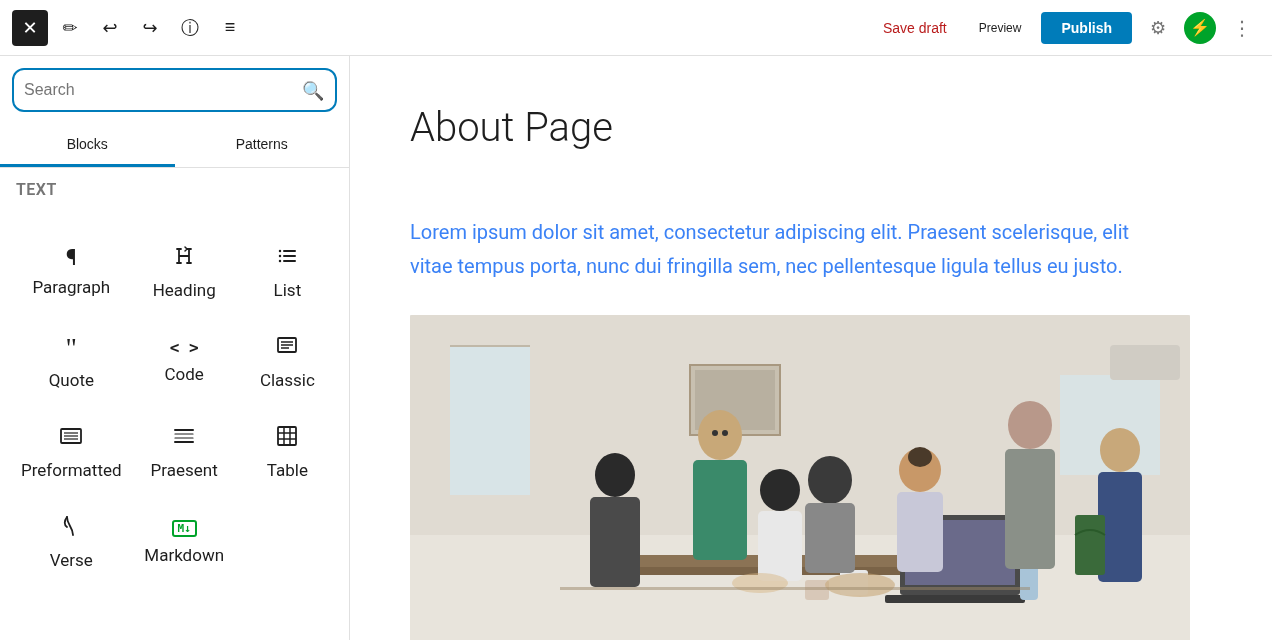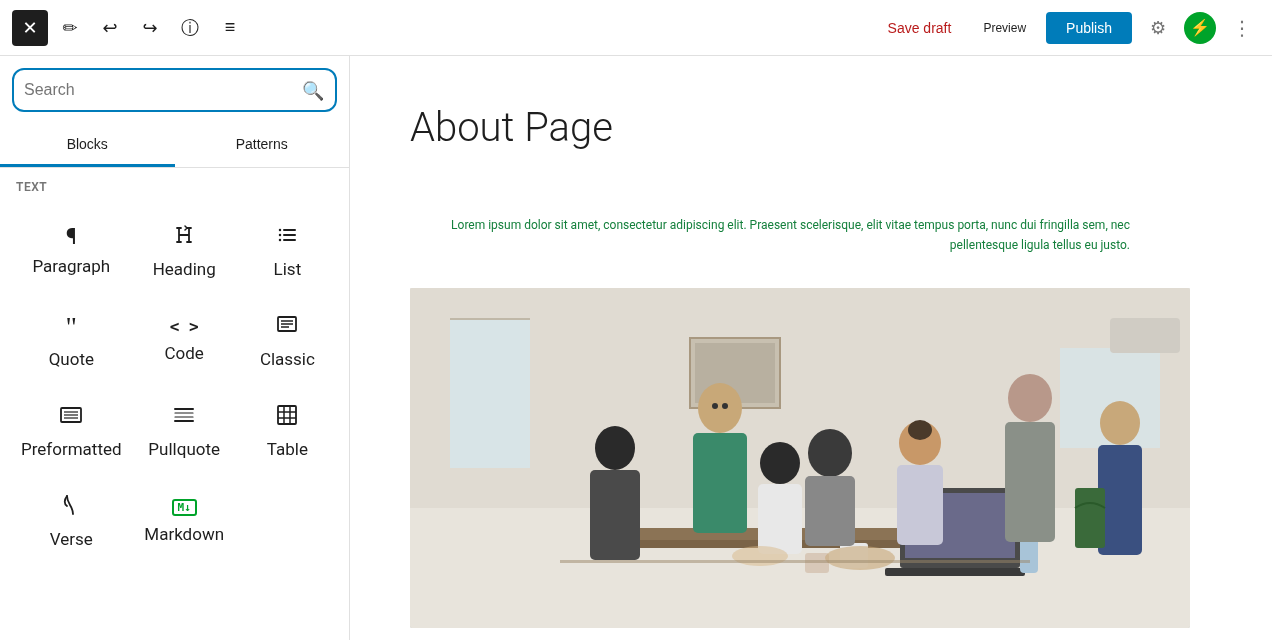--- a/index.html
+++ b/index.html
@@ -28,21 +28,21 @@
     }
 
     .preview-btn {
       background: transparent; border: none; cursor: pointer;
       color: #1e1e1e; font-size: 12px; padding: 6px 12px;
       border-radius: 4px;
     }
 
     .publish-btn {
       background: #007cba; color: #fff; border: none; cursor: pointer;
-      font-size: 14px; font-weight: 400; padding: 8px 20px;
+      font-size: 14px; font-weight: 700; padding: 8px 20px;
       border-radius: 4px;
     }
 
     .gear-btn { font-size: 18px; color: #757575; }
     .avatar { width: 32px; height: 32px; border-radius: 50%; background: #00a32a; display: flex; align-items: center; justify-content: center; color: #fff; font-size: 16px; font-weight: bold; }
     .more-btn { font-size: 20px; color: #757575; }
 
     
     .main { display: flex; flex: 1; overflow: hidden; }
 
@@ -68,21 +68,21 @@
     .tabs { display: flex; border-bottom: 1px solid #e0e0e0; }
     .tab {
       flex: 1; text-align: center; padding: 12px 0; font-size: 14px;
       font-weight: 500; cursor: pointer; border-bottom: 3px solid transparent;
       color: #1e1e1e; background: transparent; border-top: none; border-left: none; border-right: none;
     }
     .tab.active { border-bottom: 3px solid #007cba; }
 
     
     .block-list { padding: 12px; overflow-y: auto; flex: 1; }
-    .section-label { font-size: 12px; font-weight: 600; color: #757575; text-transform: uppercase; letter-spacing: 0.5px; margin-bottom: 12px; padding: 0 4px; }
+    .section-label { font-size: 16px; font-weight: 600; color: #757575; text-transform: uppercase; letter-spacing: 0.5px; margin-bottom: 28px; padding: 0 4px; }
 
     .block-grid { display: grid; grid-template-columns: repeat(3, 1fr); gap: 4px; margin-bottom: 8px; }
     .block-item {
       display: flex; flex-direction: column; align-items: center; justify-content: center;
       padding: 16px 8px 12px; border-radius: 4px; cursor: pointer;
       border: 1px solid transparent; gap: 8px;
     }
     .block-icon { font-size: 22px; color: #1e1e1e; line-height: 1; }
     .block-icon.md-icon { display: flex; align-items: center; justify-content: center; border: 2px solid #00a32a; border-radius: 3px; padding: 1px 3px; }
     .block-icon.md-icon span { font-size: 12px; font-weight: bold; color: #00a32a; }
@@ -92,21 +92,21 @@
     .content-area {
       flex: 1; overflow-y: auto; padding: 48px 60px;
       background: #fff;
     }
 
     .page-title {
       font-size: 40px; font-weight: 300; color: #1e1e1e; margin-bottom: 64px;
       outline: none;
     }
 
-    .page-text { font-size: 12px; line-height: 1.7; color: #15803d; margin-bottom: 32px; max-width: 720px; text-align: right; }
+    .page-text { font-size: 20px; line-height: 1.7; color: #3b82f6; margin-bottom: 32px; max-width: 720px; }
 
     .page-image {
       width: 100%; max-width: 780px; height: 340px;
       background: #c8c8c8; border-radius: 2px; overflow: hidden;
       position: relative;
     }
 
     
     .people-scene { width: 100%; height: 100%; }
   </style>
@@ -234,21 +234,21 @@
 
         <div class="block-item">
           <div class="block-icon">
             <svg width="24" height="24" viewBox="0 0 24 24" fill="none" xmlns="http://www.w3.org/2000/svg">
               <line x1="3" y1="6" x2="21" y2="6" stroke="#1e1e1e" stroke-width="2" stroke-linecap="round"></line>
               <line x1="3" y1="10" x2="21" y2="10" stroke="#1e1e1e" stroke-width="1.2" stroke-linecap="round"></line>
               <line x1="3" y1="14" x2="21" y2="14" stroke="#1e1e1e" stroke-width="1.2" stroke-linecap="round"></line>
               <line x1="3" y1="18" x2="21" y2="18" stroke="#1e1e1e" stroke-width="2" stroke-linecap="round"></line>
             </svg>
           </div>
-          <span class="block-label">Pullquote</span>
+          <span class="block-label">Praesent</span>
         </div>
 
         <div class="block-item">
           <div class="block-icon">
             <svg width="24" height="24" viewBox="0 0 24 24" fill="none" xmlns="http://www.w3.org/2000/svg">
               <rect x="3" y="3" width="18" height="18" rx="1" stroke="#1e1e1e" stroke-width="1.8"></rect>
               <line x1="3" y1="9" x2="21" y2="9" stroke="#1e1e1e" stroke-width="1.5"></line>
               <line x1="3" y1="15" x2="21" y2="15" stroke="#1e1e1e" stroke-width="1.5"></line>
               <line x1="9" y1="3" x2="9" y2="21" stroke="#1e1e1e" stroke-width="1.5"></line>
               <line x1="15" y1="3" x2="15" y2="21" stroke="#1e1e1e" stroke-width="1.5"></line>

